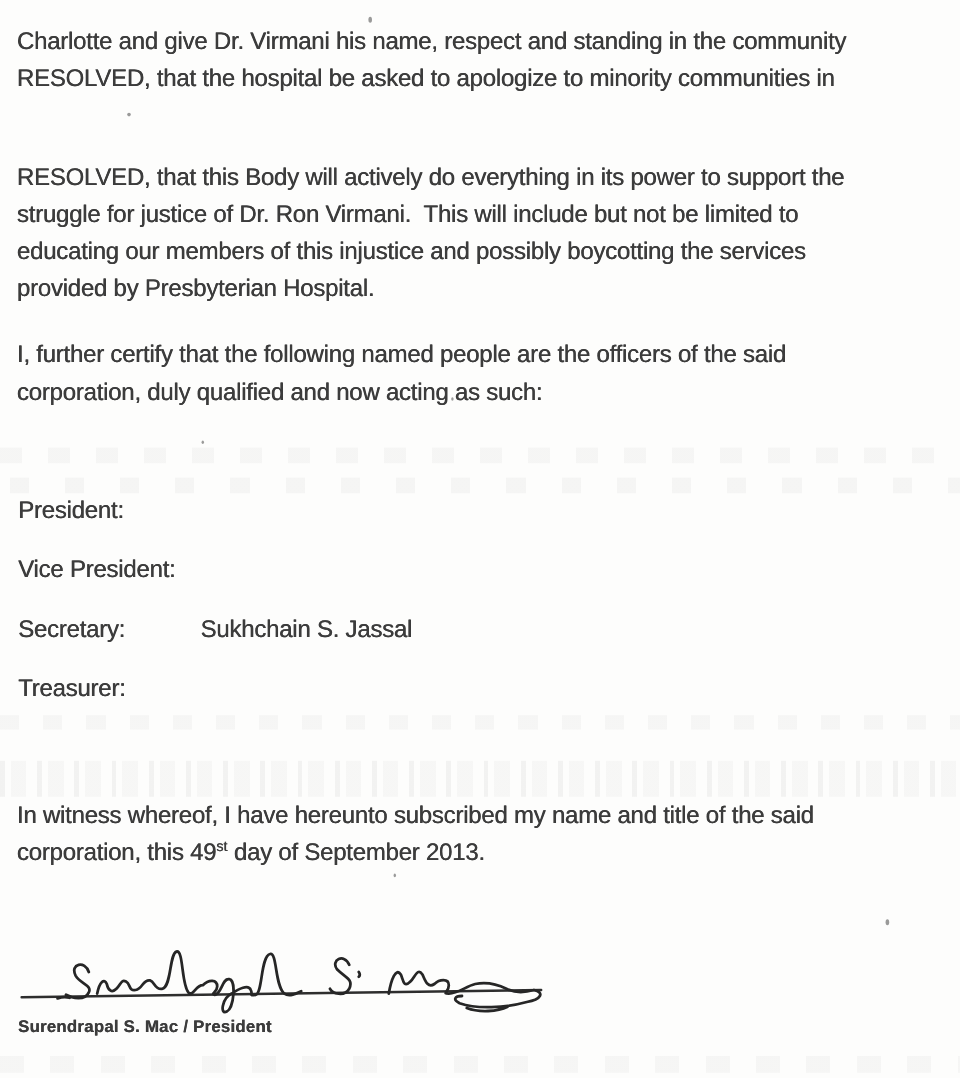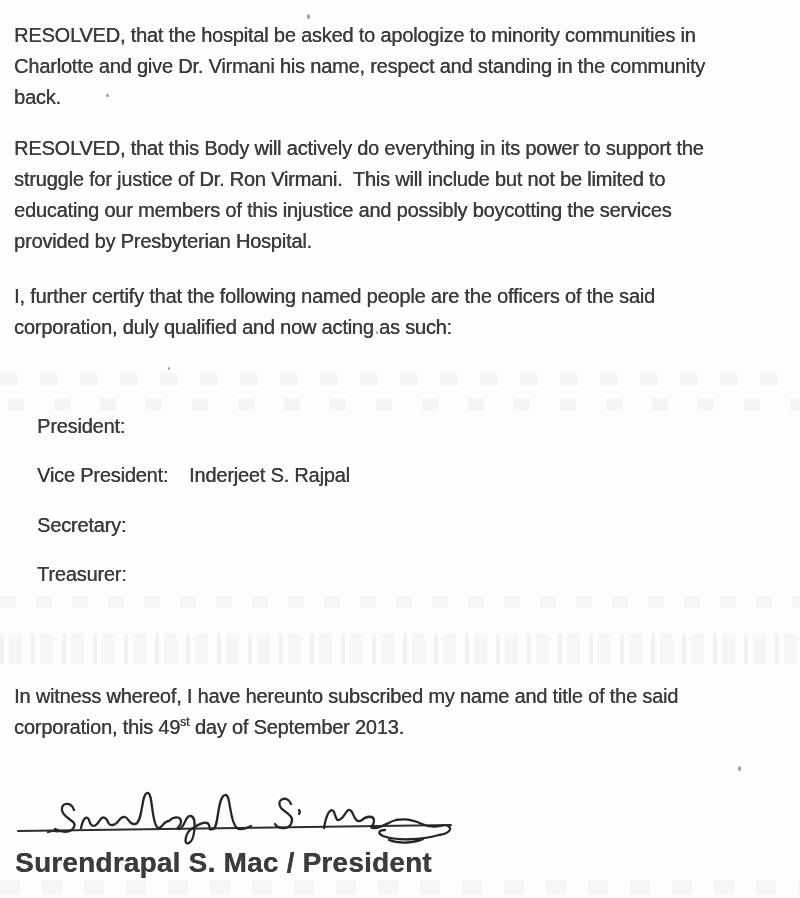--- a/index.html
+++ b/index.html
@@ -19,33 +19,33 @@
     font-size:20px; line-height:31px; letter-spacing:-0.2px;
   }
   .line { white-space:pre; text-shadow:0.35px 0 currentColor; }
 
   
   .officer-row {
     position:absolute; left:15px;
     font-size:20px; letter-spacing:-0.2px;
     display:flex; text-shadow:0.35px 0 currentColor;
   }
-  .officer-title { width:152px; flex:none;margin-left:22px; }
+  .officer-title { width:152px; flex:none; }
   .officer-name  { white-space:pre; }
 
   sup.ord { font-size:0.60em; vertical-align:super; line-height:0; letter-spacing:0; }
 
   
   .signature-svg { position:absolute; left:8px; top:770px; }
   .sig-line    { fill:none; stroke:#2e2e2e; stroke-width:2;   stroke-linecap:round; }
   .sig-stroke  { fill:none; stroke:#262626; stroke-width:2.3; stroke-linecap:round; stroke-linejoin:round; }
 
   .printed-name {
     position:absolute; left:15px; top:847px;
-    font-size:28px; font-weight:bold; letter-spacing:0.2px;
+    font-size:14px; font-weight:bold; letter-spacing:0.2px;
     text-shadow:0.25px 0 currentColor; white-space:pre;
   }
 
   
   .artifact-band { position:absolute; left:0; width:100%; pointer-events:none; }
   .band-a { top:373px; height:13px; background:repeating-linear-gradient(90deg, rgba(105,105,105,0.05) 0 18px, rgba(0,0,0,0) 18px 40px); }
   .band-b { top:398px; height:13px; background:repeating-linear-gradient(90deg, rgba(0,0,0,0) 0 8px, rgba(105,105,105,0.055) 8px 24px, rgba(0,0,0,0) 24px 46px); }
   .band-c { top:596px; height:12px; background:repeating-linear-gradient(90deg, rgba(110,110,110,0.05) 0 16px, rgba(0,0,0,0) 16px 36px); }
   .band-d { top:634px; height:30px; background:repeating-linear-gradient(90deg, rgba(90,90,90,0.065) 0 4px, rgba(0,0,0,0) 4px 9px, rgba(90,90,90,0.04) 9px 22px, rgba(0,0,0,0) 22px 31px); }
   .band-e { top:880px; height:14px; background:repeating-linear-gradient(90deg, rgba(110,110,110,0.05) 0 20px, rgba(0,0,0,0) 20px 42px); }
@@ -69,54 +69,53 @@
   <div class="artifact-band band-d"></div>
   <div class="artifact-band band-e"></div>
   <div class="speck s1"></div>
   <div class="speck s2"></div>
   <div class="speck s3"></div>
   <div class="speck s4"></div>
   <div class="speck s5"></div>
   <div class="speck s6"></div>
 
   <div class="para" style="top:20px">
+    <div class="line">Charlotte and give Dr. Virmani his name, respect and standing in the community</div>
     <div class="line">RESOLVED, that the hospital be asked to apologize to minority communities in</div>
-    <div class="line">Charlotte and give Dr. Virmani his name, respect and standing in the community</div>
-    <div class="line">back.</div>
   </div>
 
   <div class="para" style="top:133px">
     <div class="line">RESOLVED, that this Body will actively do everything in its power to support the</div>
     <div class="line">struggle for justice of Dr. Ron Virmani.  This will include but not be limited to</div>
     <div class="line">educating our members of this injustice and possibly boycotting the services</div>
     <div class="line">provided by Presbyterian Hospital.</div>
   </div>
 
   <div class="para" style="top:281px">
     <div class="line">I, further certify that the following named people are the officers of the said</div>
     <div class="line">corporation, duly qualified and now acting as such:</div>
   </div>
 
   <div>
     <div class="officer-row" style="top:415px">
       <span class="officer-title">President:</span>
     </div>
     <div class="officer-row" style="top:464px">
       <span class="officer-title">Vice President:</span>
-      <span class="officer-name">Inderjeet S. Rajpal</span>
     </div>
     <div class="officer-row" style="top:514px">
       <span class="officer-title">Secretary:</span>
+      <span class="officer-name">Sukhchain S. Jassal</span>
     </div>
     <div class="officer-row" style="top:563px">
       <span class="officer-title">Treasurer:</span>
     </div>
   </div>
 
-  <div class="para" style="top:681px">
+  <div class="para" style="top:665px">
     <div class="line">In witness whereof, I have hereunto subscribed my name and title of the said</div>
     <div class="line"><span>corporation, this 49</span><sup class="ord">st</sup><span> day of September 2013.</span></div>
   </div>
 
   <svg class="signature-svg" width="460" height="85" viewBox="0 0 460 85" role="img" aria-label="Signature">
     <path class="sig-line" d="M10,61 C150,59 300,57 443,55"></path>
     <path class="sig-stroke" d="
       M40,62 C44,60.5 47,60.5 50,61.5
       M66,40 C63,30 50,33 55,43 C59,50 69,51 66,57 C63,64 52,62 47,59
       M73,58 C75,48 79,45 81,50 C82,55 85,58 89,54 C93,50 93,46 97,48

